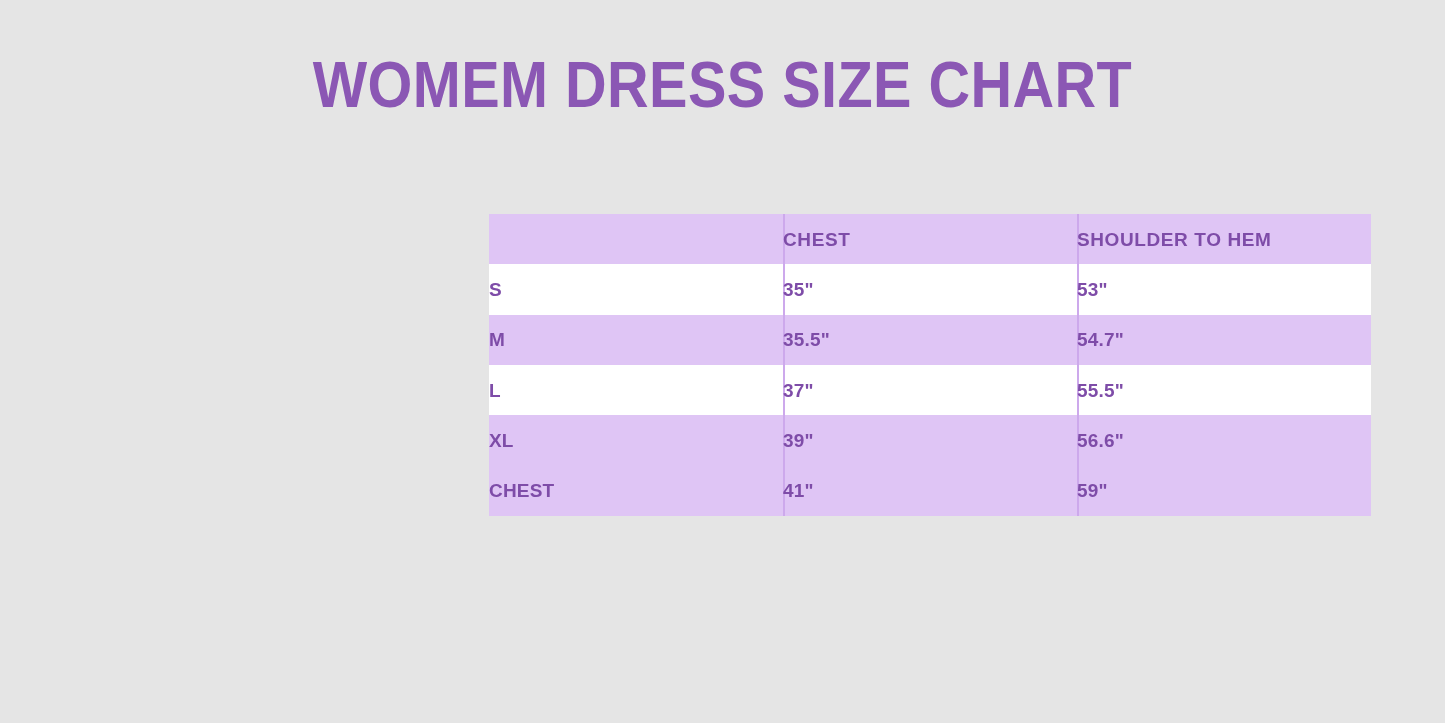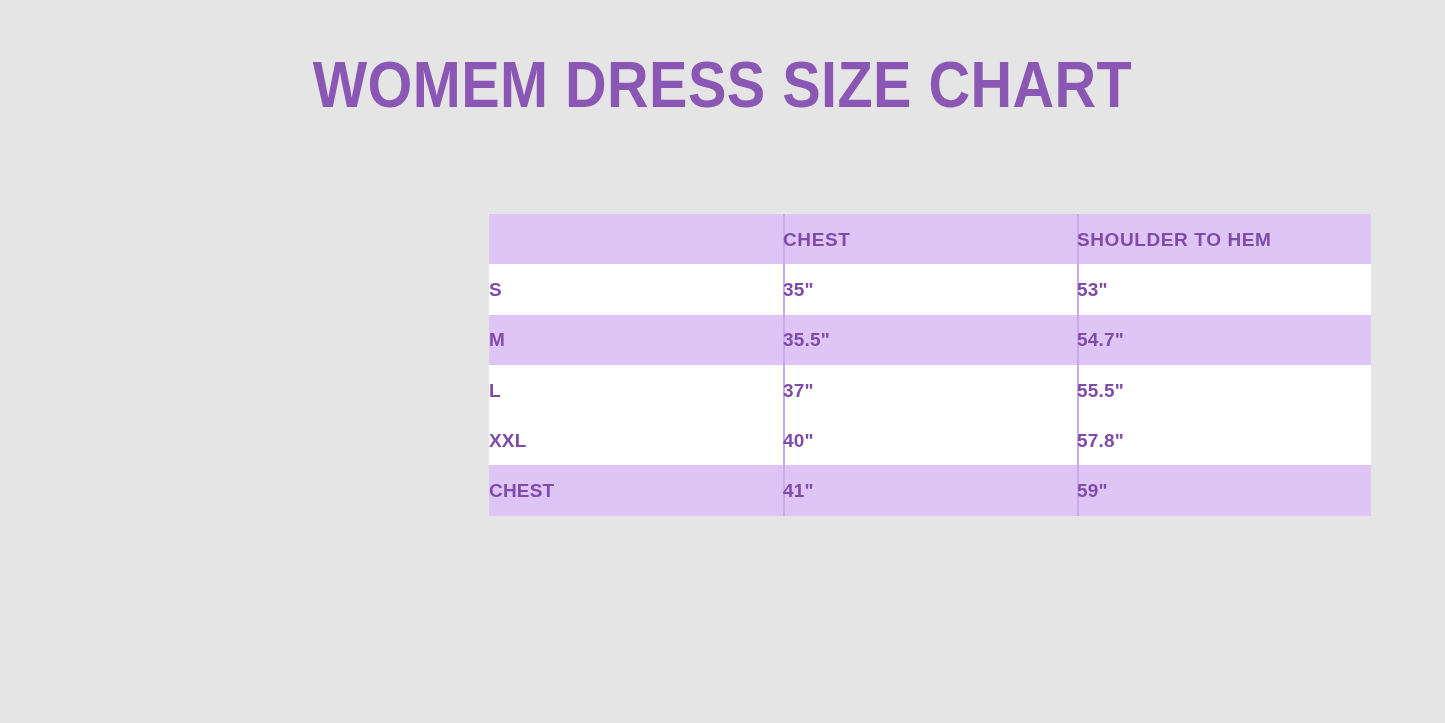--- a/index.html
+++ b/index.html
@@ -152,29 +152,29 @@
         <td>
           <span class="cell-inner">L</span>
         </td>
         <td class="sep-left">
           <span class="cell-inner">37"</span>
         </td>
         <td class="sep-left">
           <span class="cell-inner">55.5"</span>
         </td>
       </tr>
-      <tr class="row-plain">
+      <tr class="row-tint">
         <td>
-          <span class="cell-inner">XXL</span>
+          <span class="cell-inner">XL</span>
         </td>
         <td class="sep-left">
-          <span class="cell-inner">40"</span>
+          <span class="cell-inner">39"</span>
         </td>
         <td class="sep-left">
-          <span class="cell-inner">57.8"</span>
+          <span class="cell-inner">56.6"</span>
         </td>
       </tr>
       <tr class="row-tint">
         <td>
           <span class="cell-inner">CHEST</span>
         </td>
         <td class="sep-left">
           <span class="cell-inner">41"</span>
         </td>
         <td class="sep-left">

